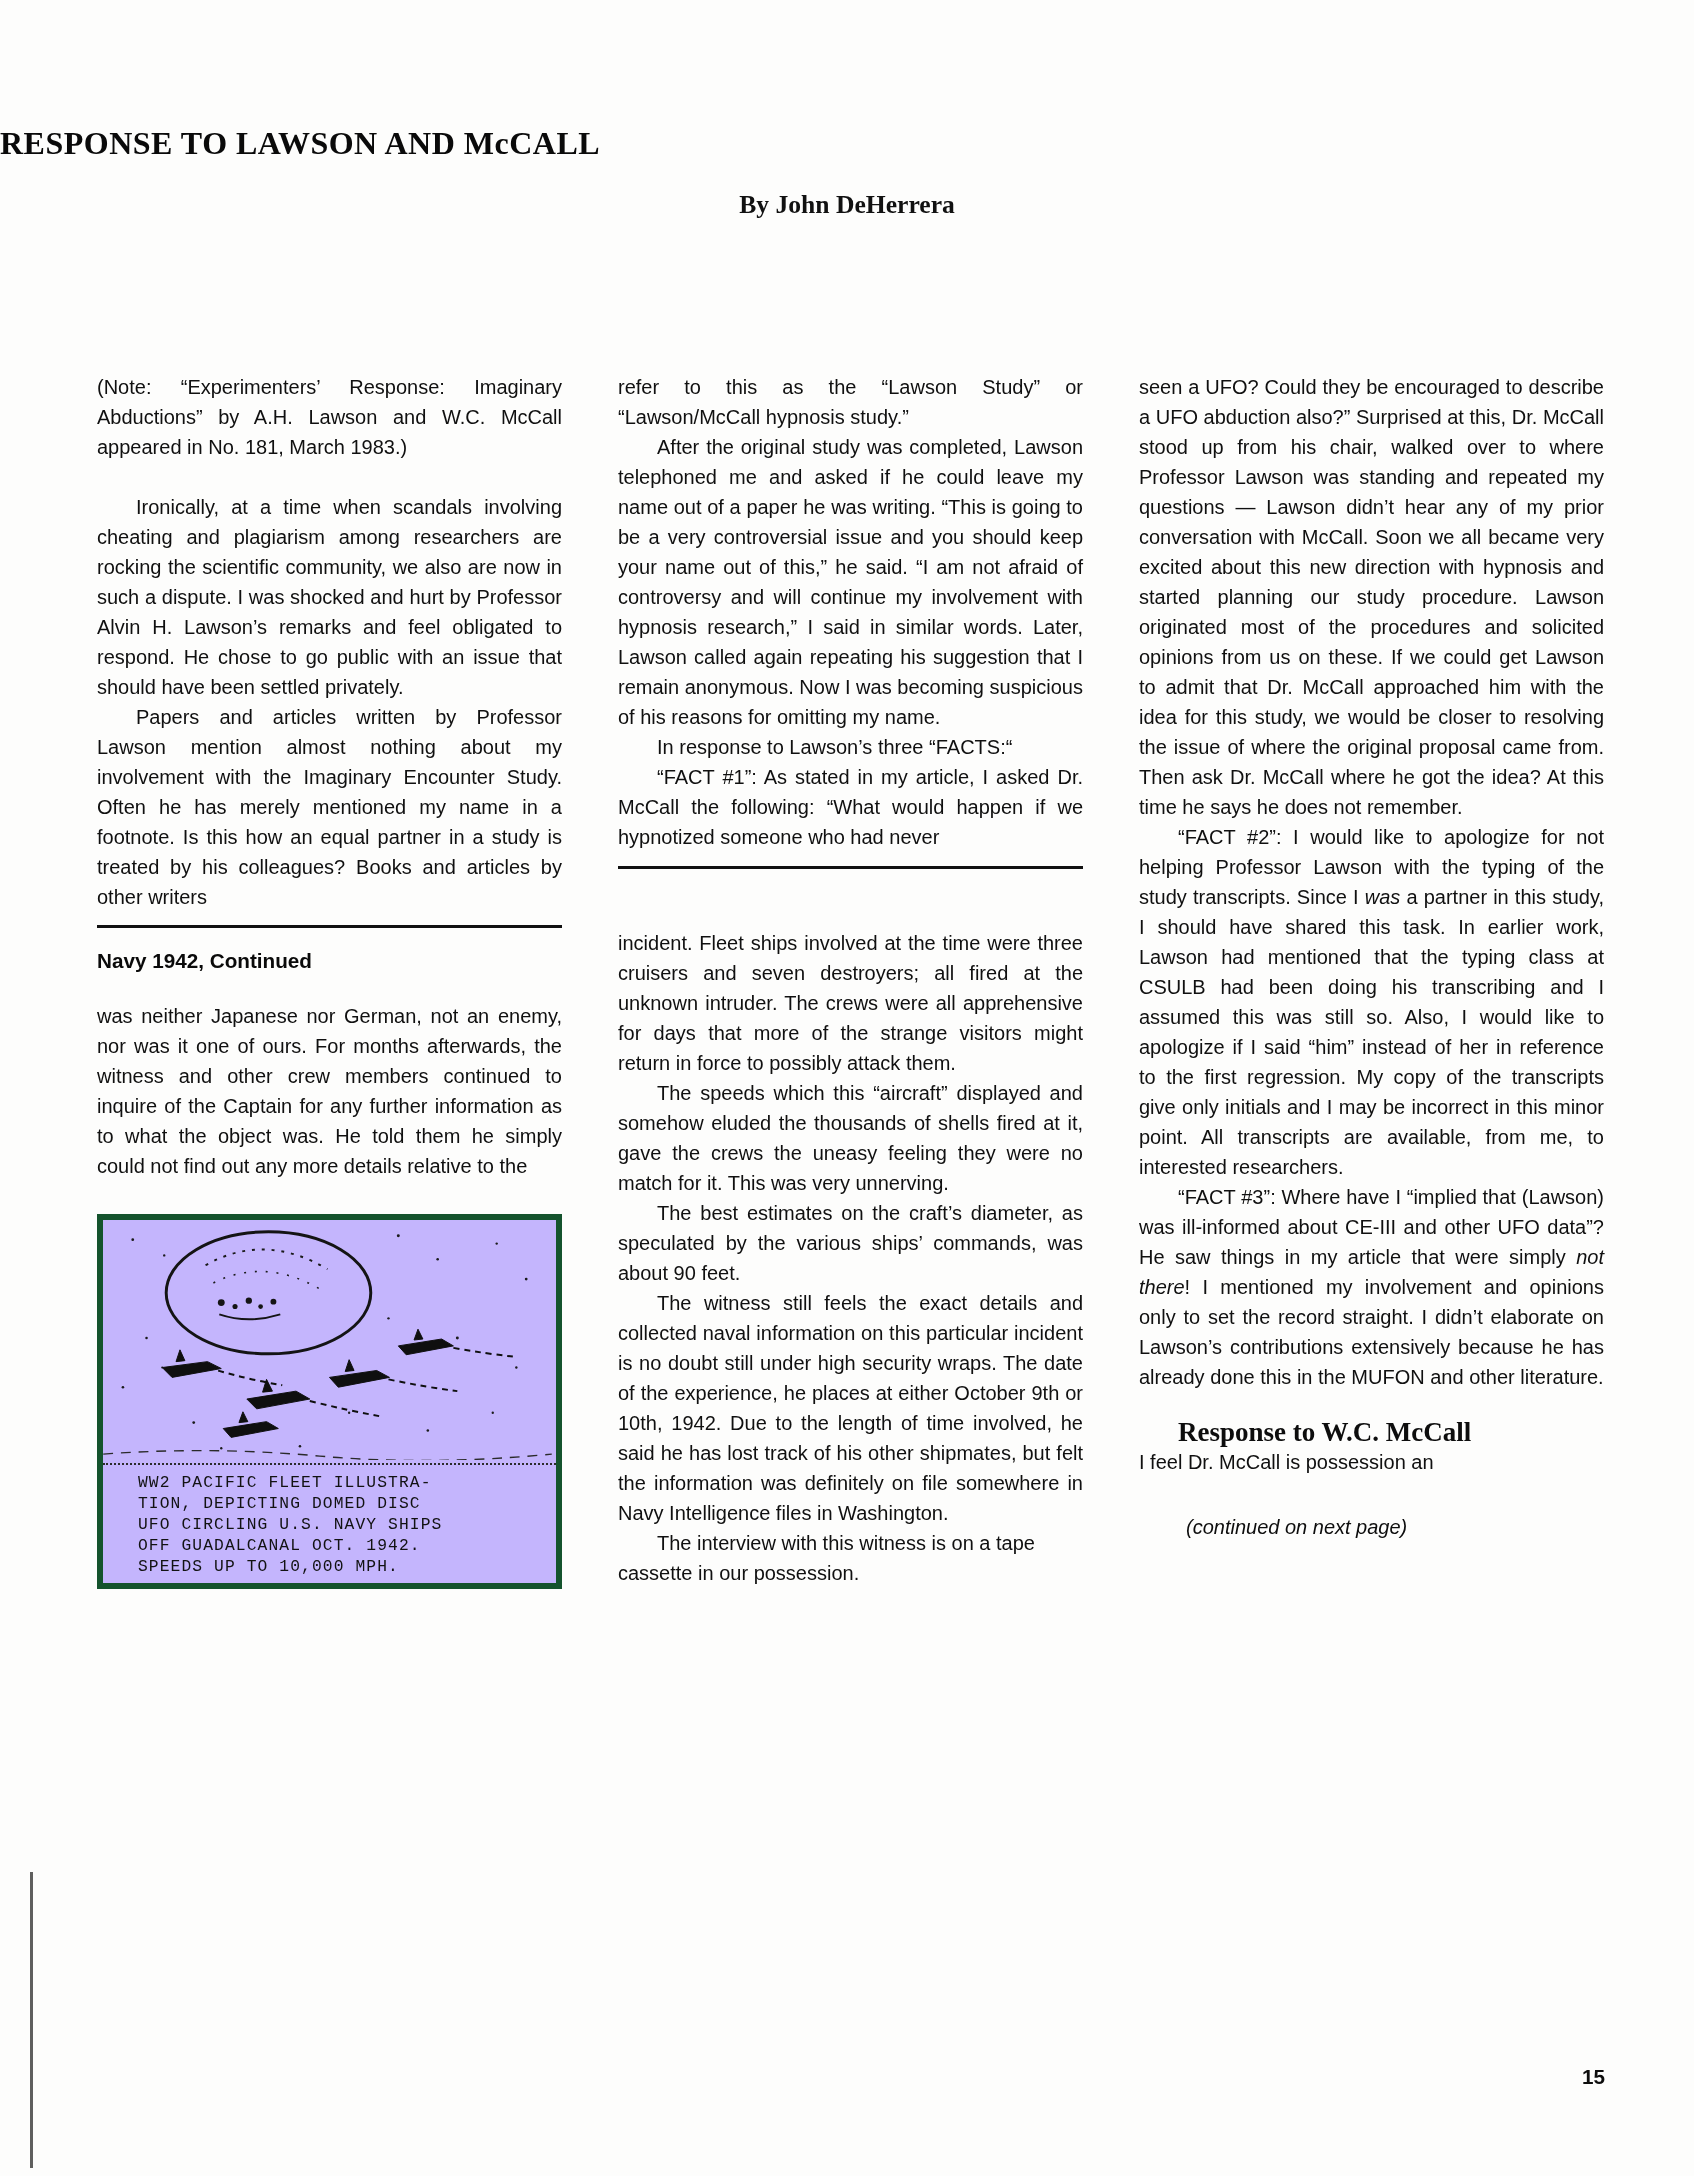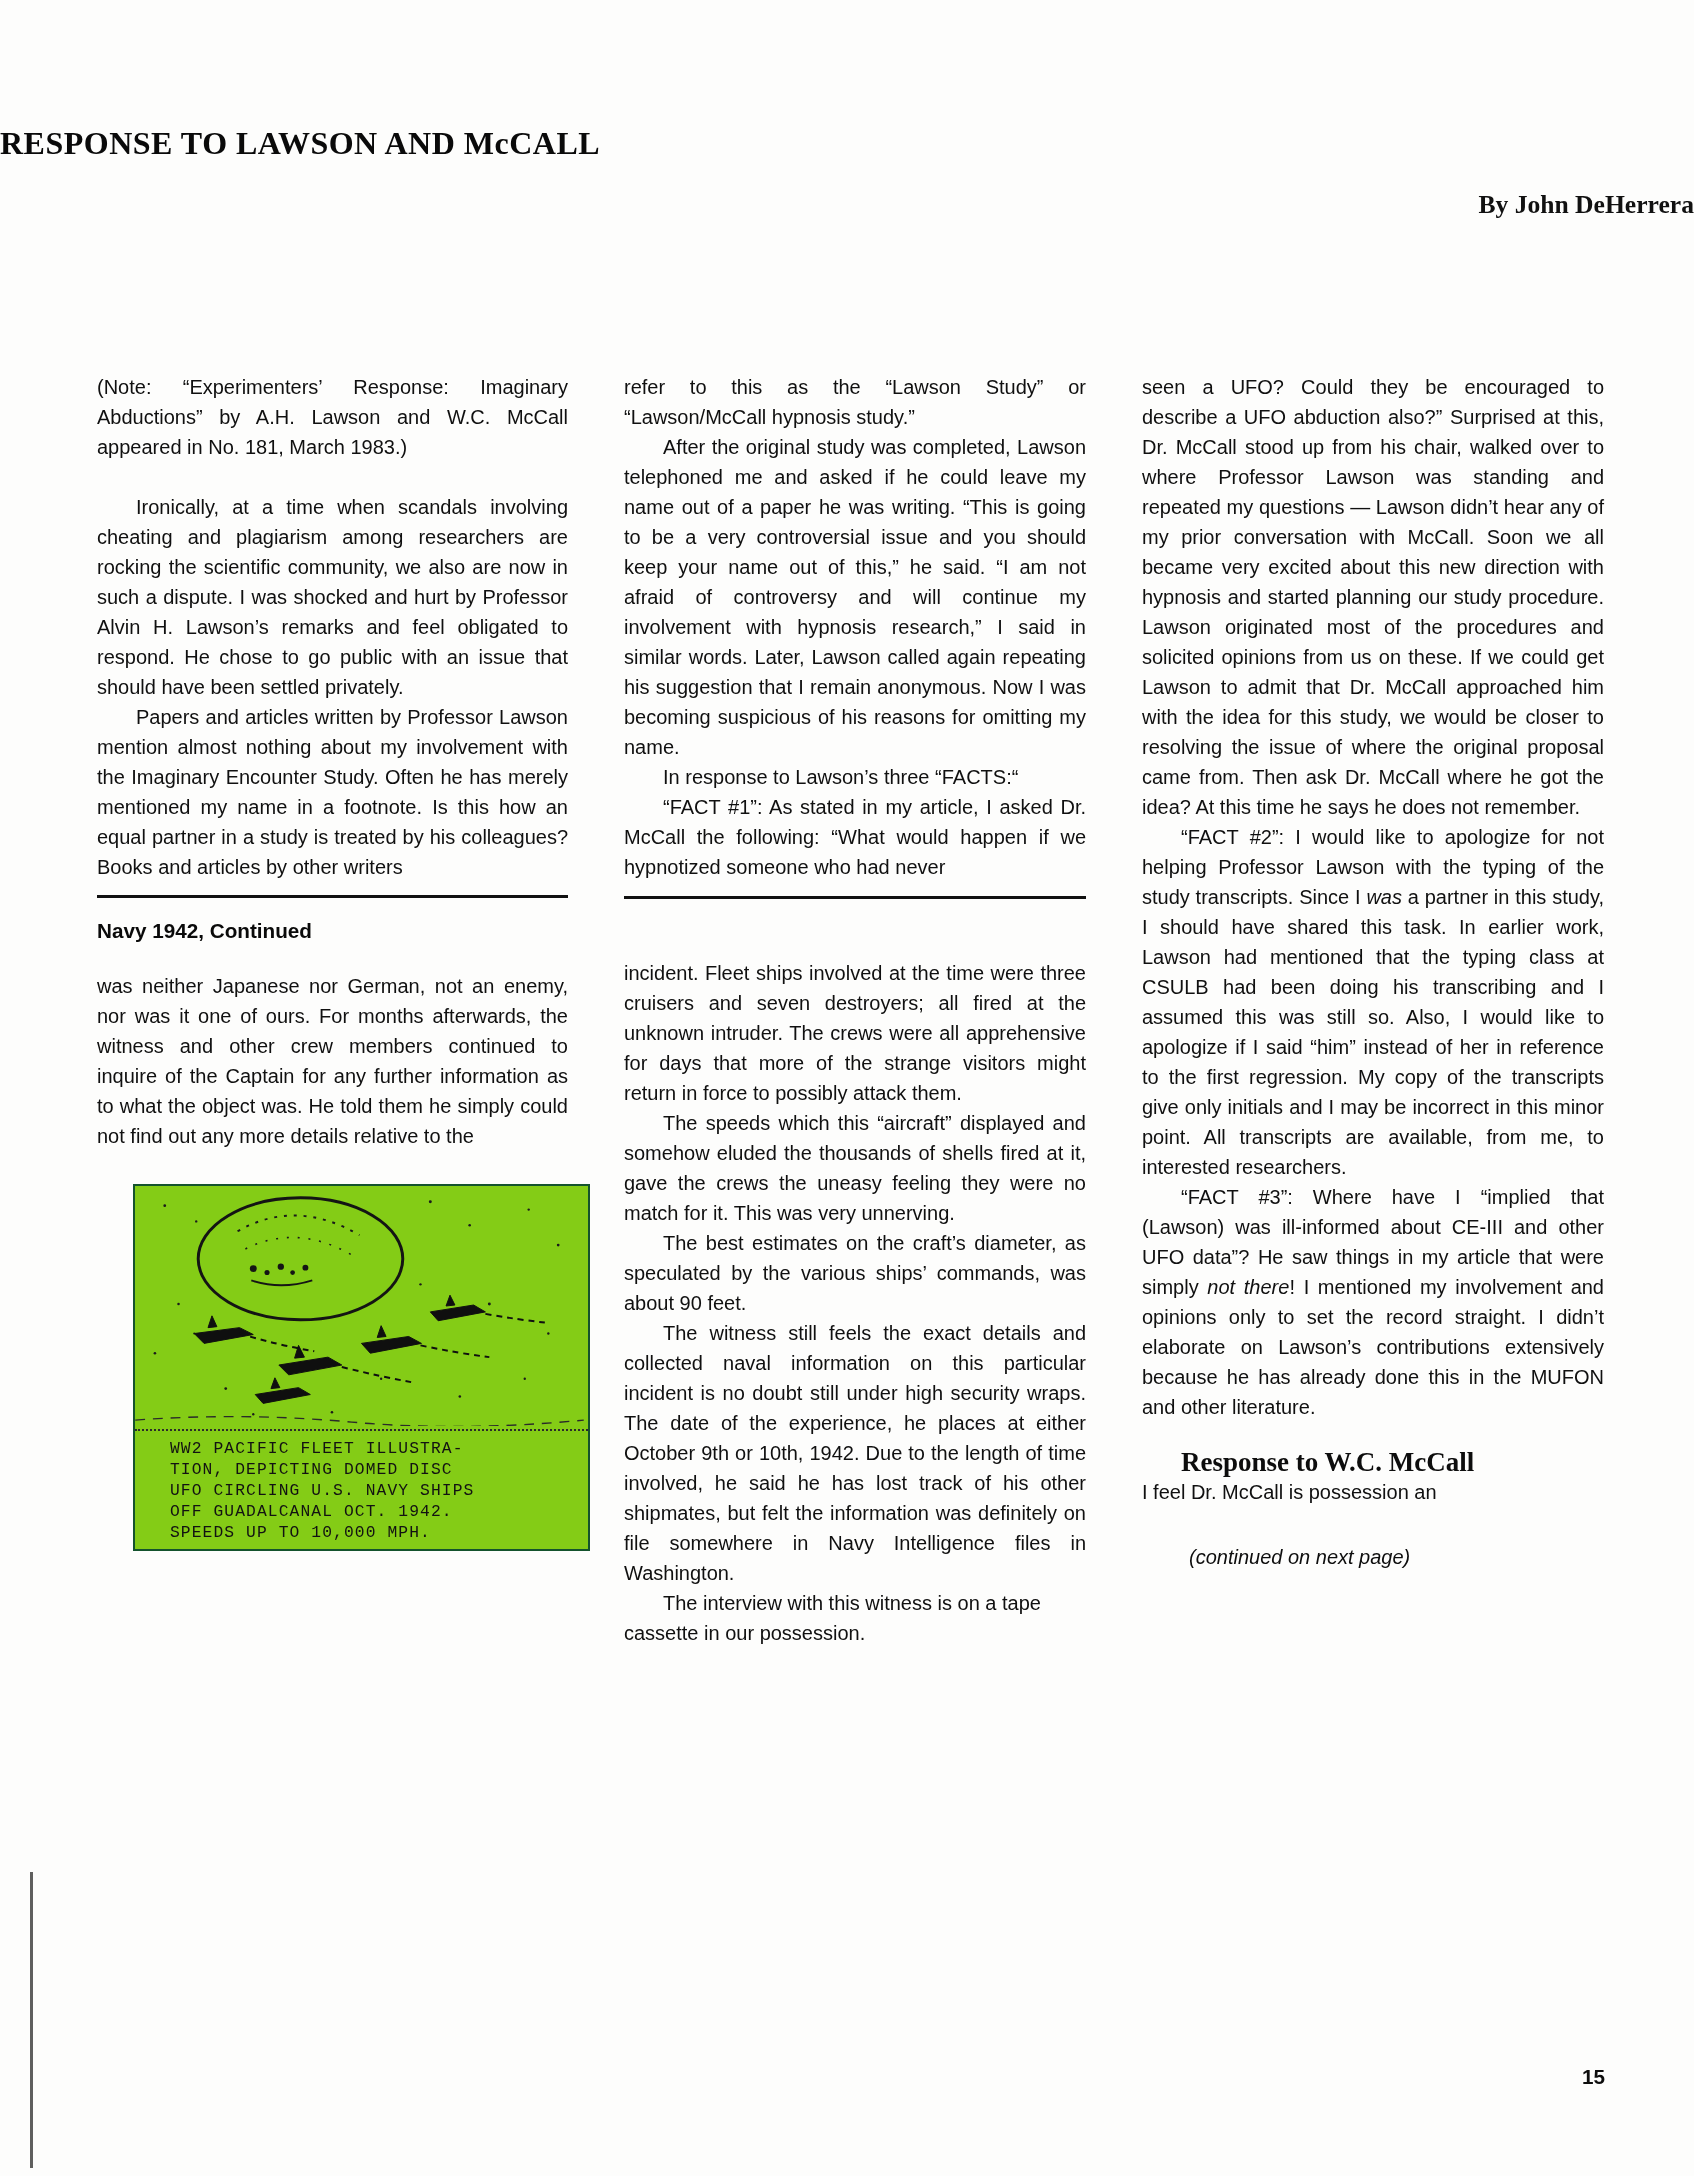--- a/index.html
+++ b/index.html
@@ -44,21 +44,21 @@
     font-size: 32px;
     letter-spacing: 0.5px;
     line-height: 1;
     color: #0a0a0a;
   }
 
   .article-byline {
     position: absolute;
     left: 0; right: 0;
     top: 190px;
-    text-align: right;
+    text-align: center;
     font-family: "Liberation Serif", serif;
     font-weight: bold;
     font-size: 25.6px;
     color: #111;
   }
 
   .columns {
     position: absolute;
     left: 97px;
     top: 372px;
@@ -122,24 +122,23 @@
     font-weight: bold;
     font-size: 20.7px;
   }
 
   
   .figure {
     position: relative;
     margin-top: 33px;
     width: 453px;
     height: 363px;
-    border: 2px solid #14532d;
-    background: #84cc16;
+    border: 6px solid #14532d;
+    background: #c4b5fd;
     overflow: hidden;
-    margin-left: 36px;
   }
   .figure .art {
     position: absolute;
     inset: 0;
     bottom: 120px;
   }
   .figure .caption-box {
     position: absolute;
     left: 0; right: 0; bottom: 0;
     height: 120px;

